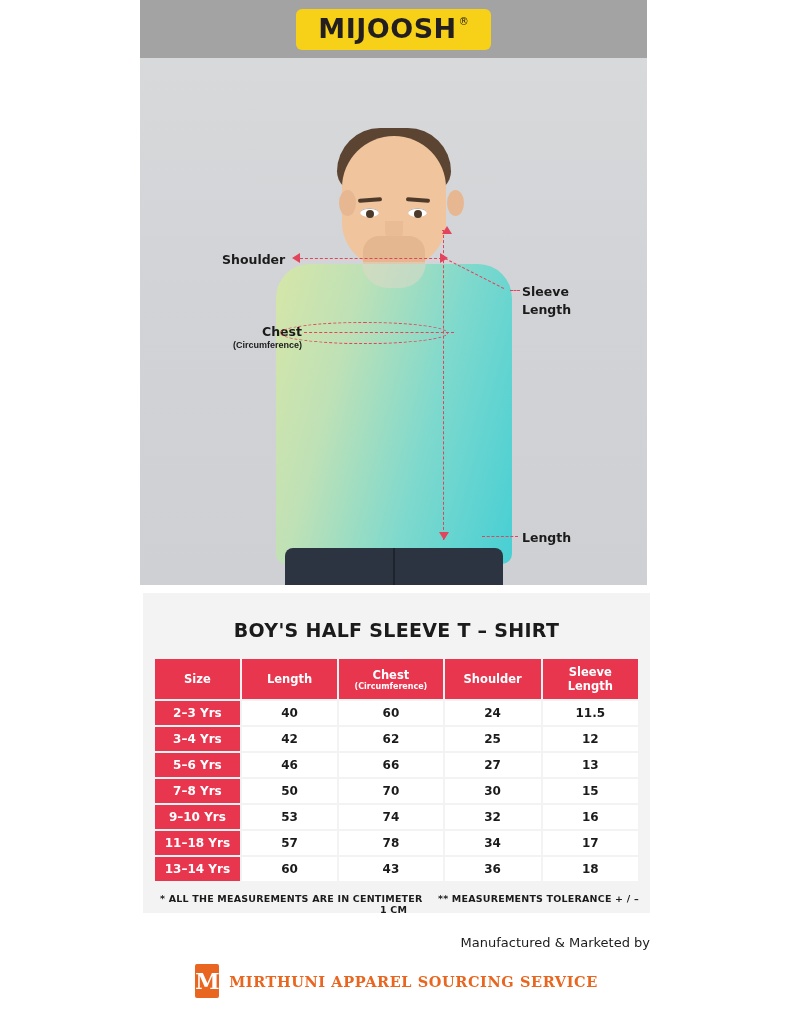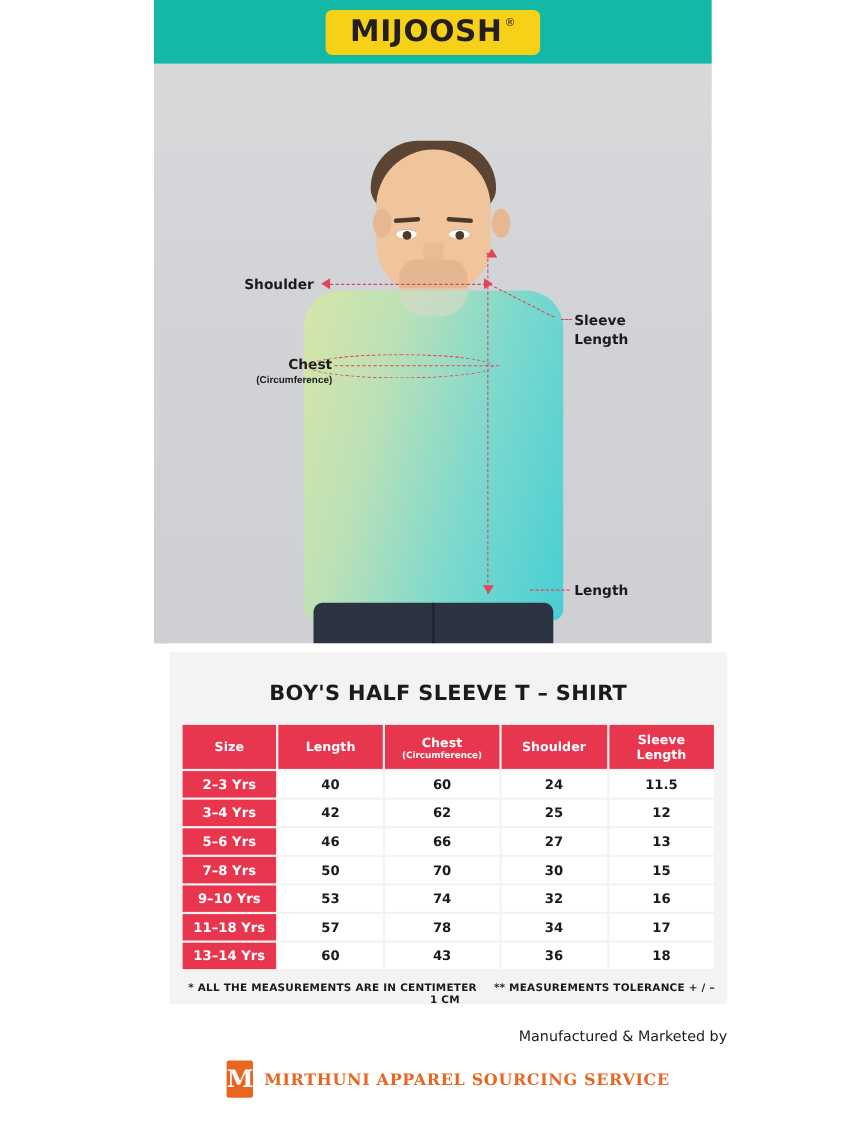--- a/index.html
+++ b/index.html
@@ -23,21 +23,21 @@
   }
   .rail.left { left: 0; }
   .rail.right { right: 0; }
 
   
   .brand-bar {
     position: absolute;
     top: 0; left: 140px;
     width: 507px;
     height: 58px;
-    background: #14b8a6;
+    background: #a3a3a3;
     display: flex;
     align-items: center;
     justify-content: center;
   }
   .brand-chip {
     background: #f7d117;
     border-radius: 6px;
     padding: 6px 22px 8px 22px;
     display: flex;
     align-items: flex-start;
@@ -206,21 +206,21 @@
   .arrow.down  { border-left: 5px solid transparent; border-right: 5px solid transparent; border-top: 8px solid #e2445c; }
   .ellipse {
     position: absolute;
     border: 1.5px dashed #e2445c;
     border-radius: 50%;
   }
 
   
   .chart-wrap {
     position: absolute;
-    top: 585px; left: 154px;
+    top: 585px; left: 143px;
     width: 507px; height: 322px;
     background: #ffffff;
   }
   .chart-inner {
     position: absolute;
     top: 8px; left: 0; width: 507px; height: 320px;
     background: #f3f3f3;
     padding: 12px 10px 8px 10px;
   }
   .chart-title {

